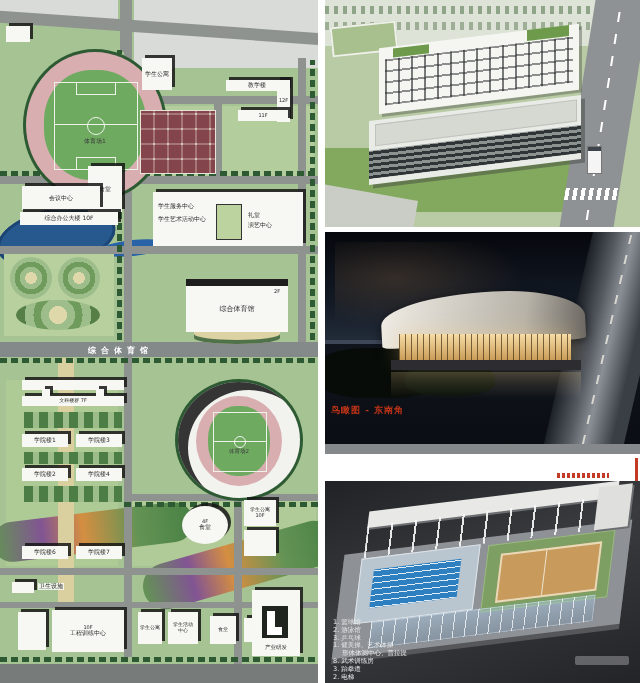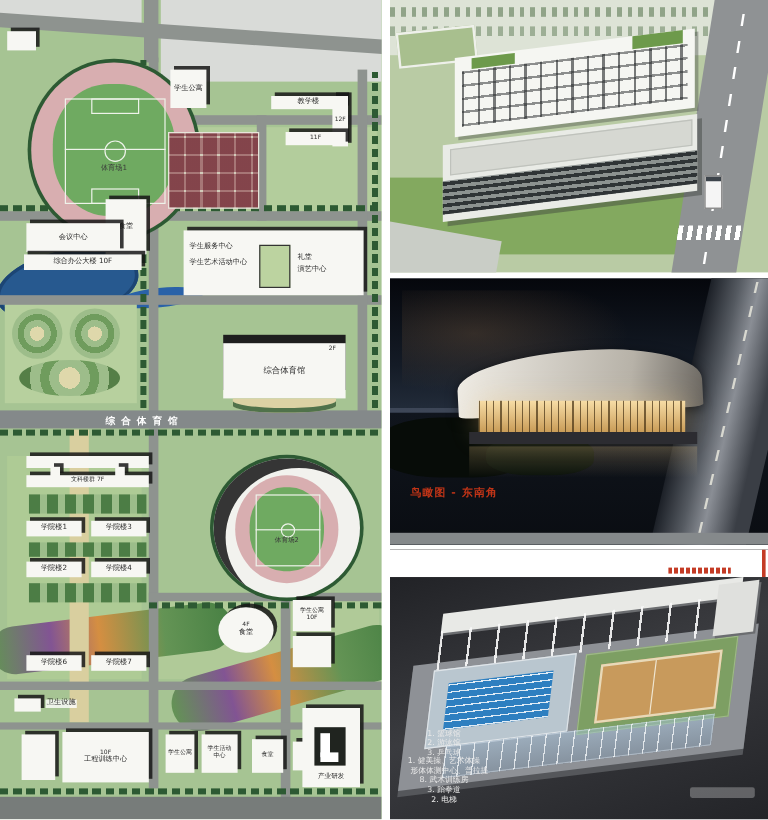--- a/index.html
+++ b/index.html
@@ -244,21 +244,21 @@
       <div class="abs" style="left:38px;top:0;width:2px;height:240px;background:repeating-linear-gradient(0deg,#d8d8d0 0 9px,transparent 9px 20px);"></div>
     </div>
     <div class="abs" style="left:56px;top:60px;width:204px;height:52px;transform:rotate(-3deg);
       background:linear-gradient(100deg,#f0ede6,#b7b2a8 70%,#6a6660);border-radius:100% 80% 10% 10% / 100% 100% 8% 8%;box-shadow:0 2px 10px rgba(0,0,0,.55);"></div>
     <div class="abs" style="left:74px;top:102px;width:172px;height:27px;
       background:linear-gradient(180deg,#f7dda6,#c89a55);box-shadow:0 0 22px rgba(245,205,130,.4);">
       <div class="abs" style="left:0;top:0;width:172px;height:27px;background:repeating-linear-gradient(90deg,rgba(70,50,20,.7) 0 1px,transparent 1px 6px);"></div>
     </div>
     <div class="abs" style="left:66px;top:128px;width:190px;height:10px;background:#2c2c31;"></div>
     <div class="abs" style="left:66px;top:140px;width:190px;height:26px;background:linear-gradient(180deg,rgba(240,205,140,.22),transparent);"></div>
-    <div class="abs caption-red" style="left:17px;top:172px;text-align:right;">鸟瞰图 - 东南角</div>
+    <div class="abs caption-red" style="left:6px;top:172px;text-align:right;">鸟瞰图 - 东南角</div>
     <div class="abs" style="left:0;top:212px;width:315px;height:10px;background:#85898b;"></div>
   </section>
 
   <section id="panelC">
     <div class="abs" style="left:0;top:0;width:315px;height:23px;background:#fff;"></div>
     <div class="abs" style="left:232px;top:15px;width:52px;height:5px;background:repeating-linear-gradient(90deg,#c43b25 0 3px,transparent 3px 5px);"></div>
     <div class="abs" style="left:310px;top:0;width:3px;height:23px;background:#c43b25;"></div>
     <div class="abs" style="left:0;top:23px;width:315px;height:202px;background:linear-gradient(160deg,#212226 0%,#3a3b3f 45%,#232428 100%);"></div>
 
     <div class="abs" style="left:14px;top:40px;width:290px;height:150px;transform:rotate(-7deg) skewX(-14deg);">
@@ -274,21 +274,21 @@
         <div class="abs" style="left:44px;top:0;width:1px;height:44px;background:#efe6d2;"></div>
       </div>
       <div class="abs" style="left:36px;top:110px;width:226px;height:26px;
         background:linear-gradient(180deg,rgba(170,200,225,.5),rgba(110,150,185,.25));
         box-shadow:inset 0 0 0 1px rgba(230,240,250,.4);">
         <div class="abs" style="left:0;top:0;width:226px;height:26px;background:repeating-linear-gradient(90deg,rgba(245,248,250,.8) 0 1px,transparent 1px 12px);"></div>
       </div>
       <div class="abs" style="left:252px;top:4px;width:34px;height:42px;background:#dfe0dd;box-shadow:2px 2px 0 #6b6d70;"></div>
     </div>
 
-    <div class="abs" style="left:8px;top:150px;text-align:center;">
+    <div class="abs" style="left:8px;top:161px;">
       <div class="legend-line">1. 篮球馆</div>
       <div class="legend-line">2. 游泳馆</div>
       <div class="legend-line">3. 乒乓球</div>
       <div class="legend-line">1. 健美操、艺术体操</div>
       <div class="legend-line" style="padding-left:9px;">形体体测中心、普拉提</div>
       <div class="legend-line">8. 武术训练房</div>
       <div class="legend-line">3. 跆拳道</div>
       <div class="legend-line">2. 电梯</div>
     </div>
     <div class="abs" style="left:250px;top:198px;width:54px;height:9px;background:rgba(255,255,255,.28);border-radius:2px;"></div>

